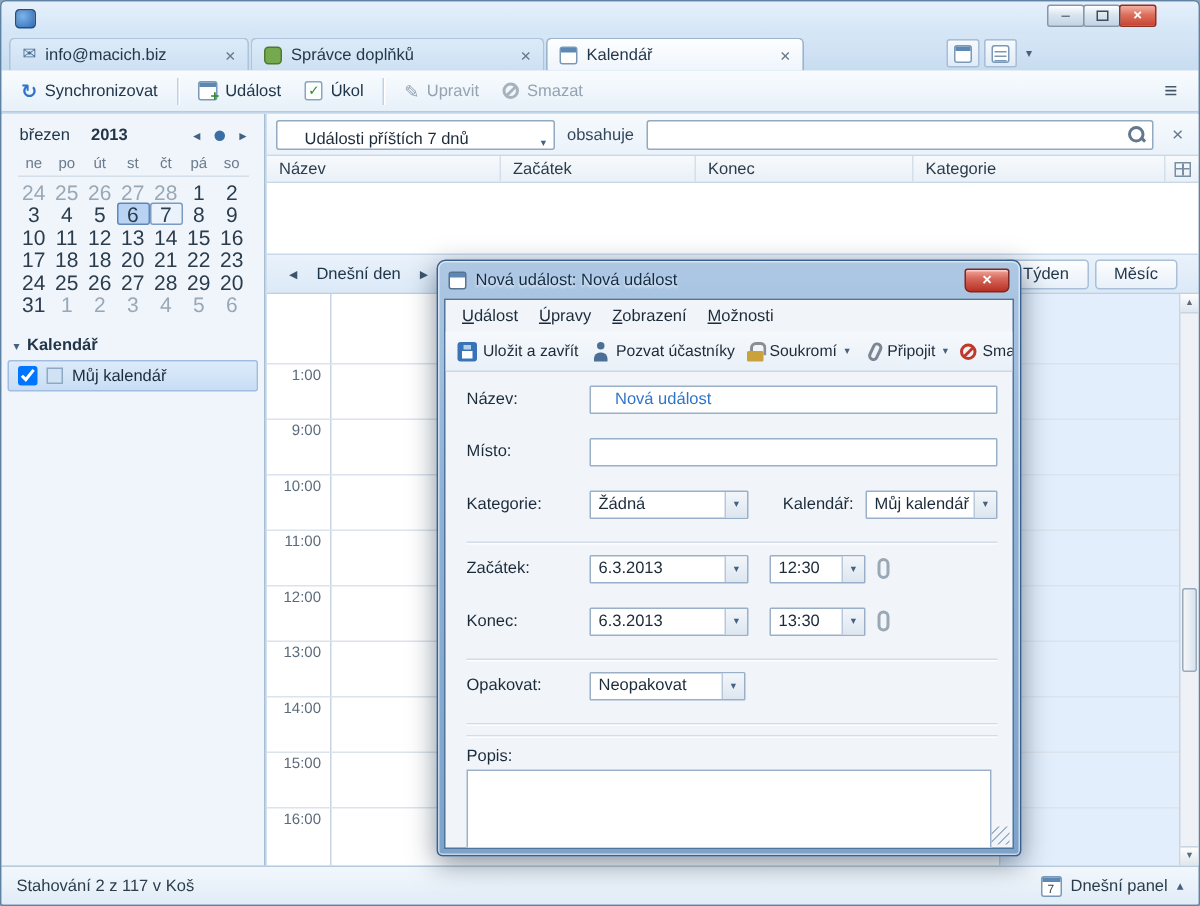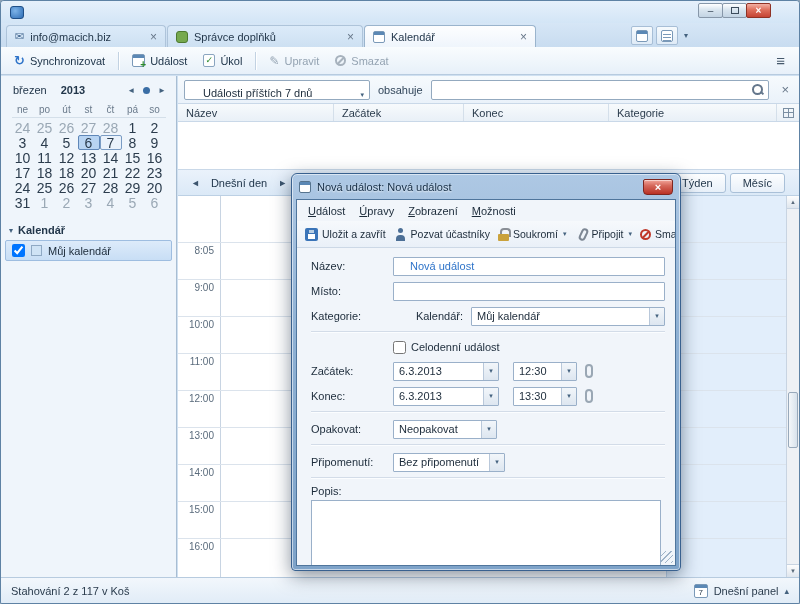--- a/index.html
+++ b/index.html
@@ -155,21 +155,21 @@
   .di-person::before{content:"";position:absolute;left:4px;top:0;width:5px;height:5px;border-radius:50%;background:#4c6f96}
   .di-person::after{content:"";position:absolute;left:2px;bottom:0;width:9px;height:6px;border-radius:4px 4px 0 0;background:#4c6f96}
   .di-lock{width:11px;height:13px;position:relative}
   .di-lock::before{content:"";position:absolute;left:2px;top:0;width:7px;height:7px;border:2px solid #8a8f96;border-bottom:none;border-radius:4px 4px 0 0}
   .di-lock::after{content:"";position:absolute;left:0;bottom:0;width:11px;height:7px;background:#caa23c;border-radius:1px}
   .di-clip{width:7px;height:13px;border:2px solid #7d8794;border-radius:4px;transform:rotate(25deg)}
   .di-del{width:11px;height:11px;border:2px solid #c0392b;border-radius:50%;position:relative}
   .di-del::before{content:"";position:absolute;left:-1px;top:3px;width:9px;height:2px;background:#c0392b;transform:rotate(-45deg)}
 
   .dlg-form{padding:8px 10px 0 14px;font-size:11px;color:#1c2b3a}
-  .frow{display:flex;align-items:center;margin-bottom:5px;height:20px}
+  .frow{display:flex;align-items:center;margin-bottom:15px;height:20px}
   .flabel{width:82px;flex:none}
   .txt{flex:1;height:19px;border:1px solid #9ab0c9;border-radius:1px;background:#fff;padding:0 16px;font-size:11px;outline:none}
   .accent{color:#2f74c9}
   .dcombo{display:flex;align-items:center;background:#fff;border:1px solid #9ab0c9;height:19px;padding-left:5px;border-radius:1px}
   .dcombo .cbtn{margin-left:auto;width:15px;height:100%;display:flex;align-items:center;justify-content:center;
                 background:linear-gradient(#f2f6fa,#dde6f0);border-left:1px solid #b9c8da;font-size:7px;color:#44627f}
   .w106{width:106px}.w64{width:64px}.w104{width:104px}.w112{width:112px}.flex1{flex:1}
   .cal2-label{margin-left:16px;width:62px;flex:none}
   .fsep{height:2px;border-top:1px solid #d3dce8;border-bottom:1px solid #fbfdff;margin:4px 0 6px}
   .chkrow{display:flex;align-items:center;gap:5px;margin:0 0 6px 82px;height:16px}
@@ -354,21 +354,21 @@
         <span class="vtab">Týden</span>
         <span class="vtab">Měsíc</span>
       </div>
     </div>
 
     <div class="grid">
       <div class="today-col"></div>
       <div class="gutter-sep"></div>
       <div class="hspacer"></div>
       <div class="hrow">
-          <span class="hlabel">8:05</span>
+          <span class="hlabel">1:00</span>
           <div class="hcell"></div>
         </div>
       <div class="hrow">
           <span class="hlabel">9:00</span>
           <div class="hcell"></div>
         </div>
       <div class="hrow">
           <span class="hlabel">10:00</span>
           <div class="hcell"></div>
         </div>
@@ -456,31 +456,31 @@
         <div class="frow">
           <span class="flabel">Název:</span>
           <input class="txt accent" value="Nová událost" style="">
         </div>
         <div class="frow">
           <span class="flabel">Místo:</span>
           <input class="txt" style="">
         </div>
         <div class="frow">
           <span class="flabel">Kategorie:</span>
+          <div class="dcombo w106">
+            <span>Žádná</span>
+            <span class="cbtn">▾</span>
+          </div>
           <span class="cal2-label" style="text-align:right;padding-right:8px">Kalendář:</span>
           <div class="dcombo flex1">
             <span>Můj kalendář</span>
             <span class="cbtn">▾</span>
           </div>
         </div>
         <div class="fsep"></div>
-        <div class="chkrow">
-          <input type="checkbox" style="">
-          <span>Celodenní událost</span>
-        </div>
         <div class="frow">
           <span class="flabel">Začátek:</span>
           <div class="dcombo w106">
             <span>6.3.2013</span>
             <span class="cbtn">▾</span>
           </div>
           <span class="timegap"></span>
           <div class="dcombo w64">
             <span>12:30</span>
             <span class="cbtn">▾</span>
@@ -502,27 +502,20 @@
         </div>
         <div class="fsep"></div>
         <div class="frow">
           <span class="flabel">Opakovat:</span>
           <div class="dcombo w104">
             <span>Neopakovat</span>
             <span class="cbtn">▾</span>
           </div>
         </div>
         <div class="fsep"></div>
-        <div class="frow">
-          <span class="flabel">Připomenutí:</span>
-          <div class="dcombo w112">
-            <span>Bez připomenutí</span>
-            <span class="cbtn">▾</span>
-          </div>
-        </div>
         <div class="fsep"></div>
         <div class="desc-label">Popis:</div>
         <textarea class="dtextarea" style=""></textarea>
       </div>
       <div class="dlg-grip"></div>
     </div>
   </div>
 
 </div>
 

